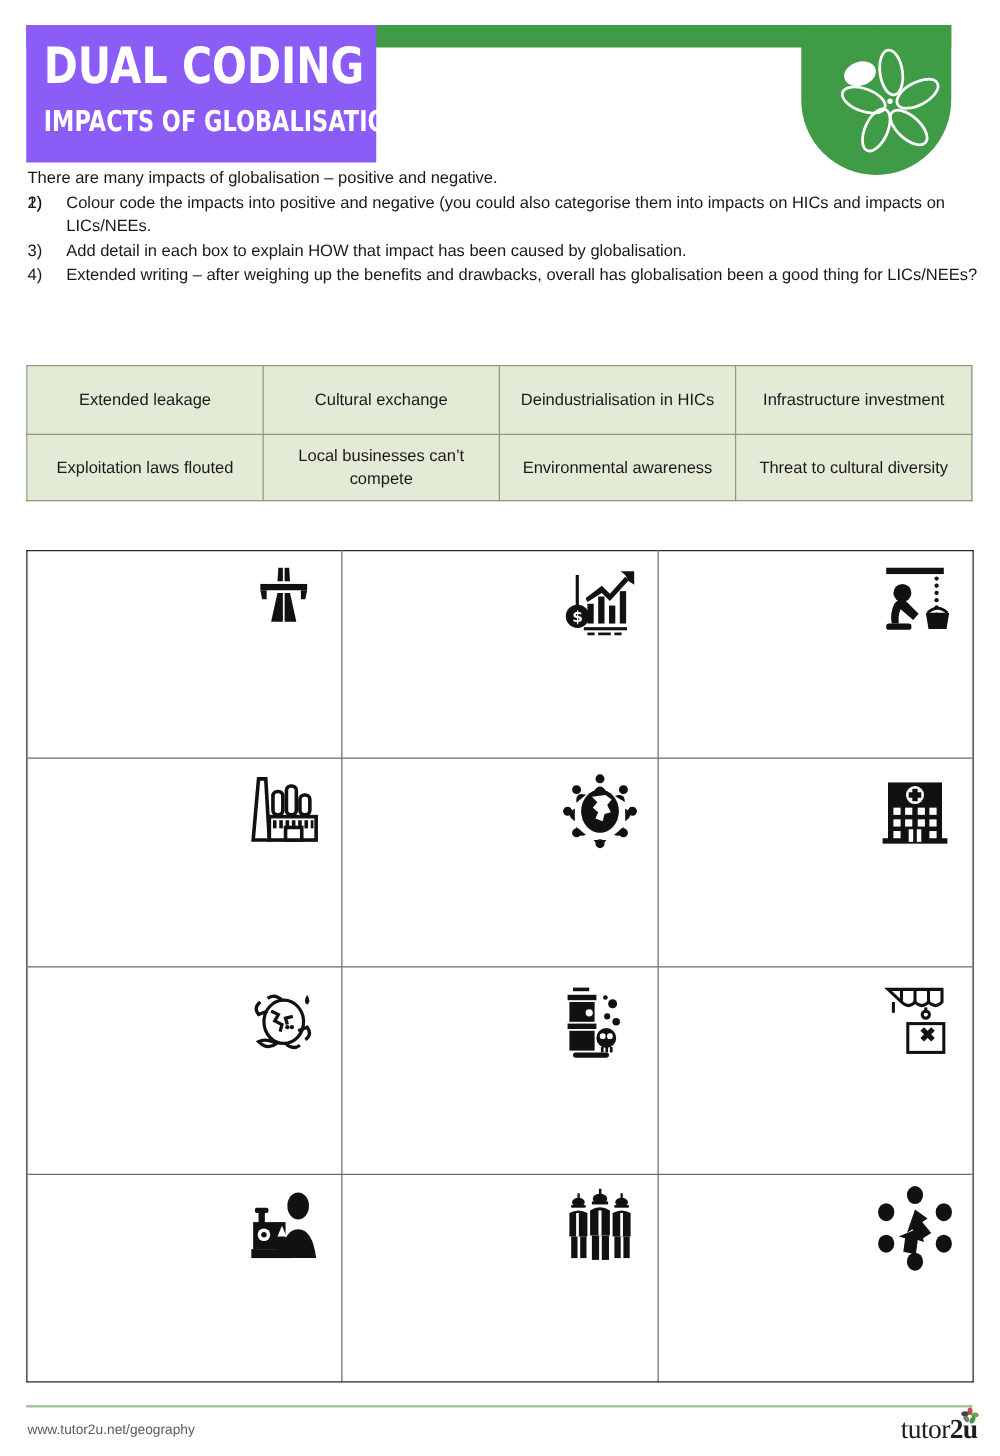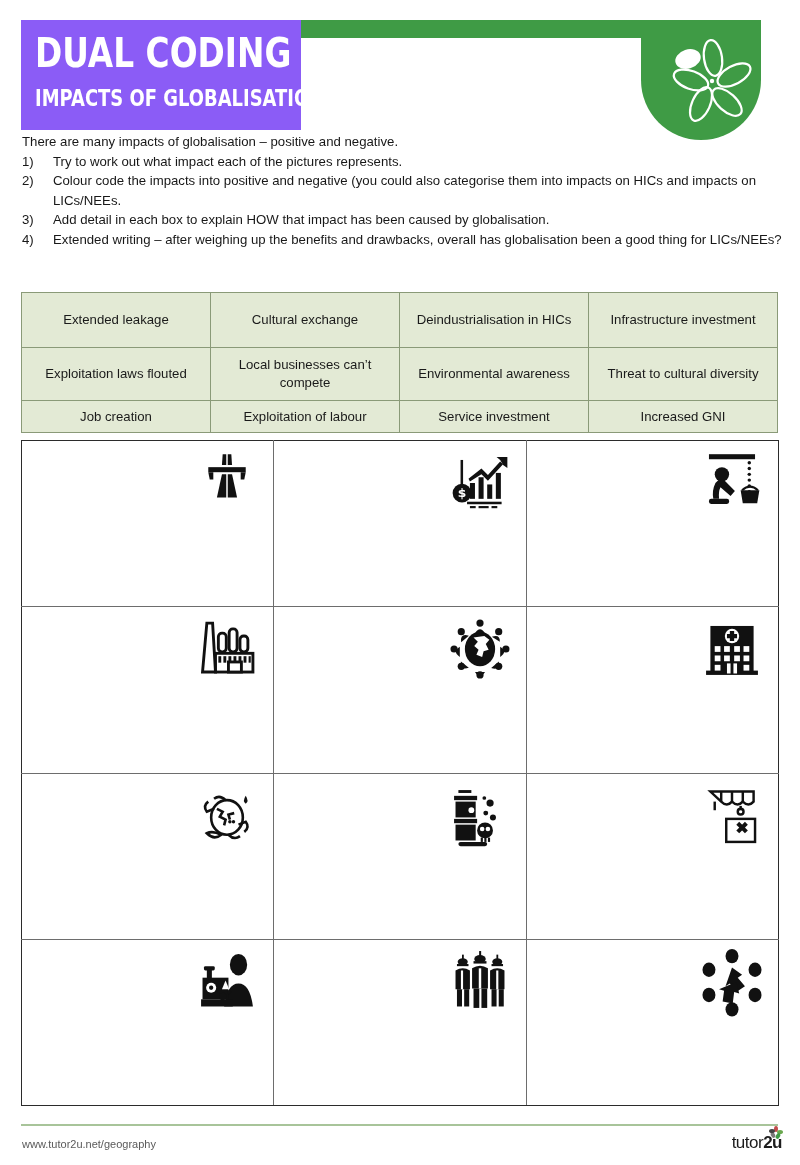--- a/index.html
+++ b/index.html
@@ -174,24 +174,24 @@
     left: 22px;
     top: 1138px;
     font-size: 11px;
     color: #5a5a5a;
   }
   .footer-logo {
     position: absolute;
     right: 18px;
     top: 1130px;
     height: 26px;
-    font-size: 17px;
+    font-size: 22px;
     line-height: 26px;
     color: #1d1d1d;
-    font-family: Liberation Sans, sans-serif;
+    font-family: Liberation Serif, serif;
   }
   .footer-logo .t2u-light { font-weight: normal; letter-spacing: -0.5px; }
   .footer-logo .t2u-bold { font-weight: bold; letter-spacing: -0.5px; }
   .footer-flower {
     position: absolute;
     right: 16px;
     top: 1125px;
     width: 16px;
     height: 16px;
   }
@@ -223,21 +223,20 @@
     <div class="title-main">DUAL CODING</div>
     <div class="title-sub">IMPACTS OF GLOBALISATION</div>
   </div>
 </div>
 
 <div class="instructions">
   <div class="instr-lead">There are many impacts of globalisation – positive and negative.</div>
 
   <div class="instr-item">
     <span class="instr-num">1)</span>
-    <span>Try to work out what impact each of the pictures represents.</span>
   </div>
   <div class="instr-item">
     <span class="instr-num">2)</span>
     <span>Colour code the impacts into positive and negative (you could also categorise them into impacts on HICs and impacts on LICs/NEEs.</span>
   </div>
   <div class="instr-item">
     <span class="instr-num">3)</span>
     <span>Add detail in each box to explain HOW that impact has been caused by globalisation.</span>
   </div>
   <div class="instr-item">
@@ -252,26 +251,20 @@
     <td>Extended leakage</td>
     <td>Cultural exchange</td>
     <td>Deindustrialisation in HICs</td>
     <td>Infrastructure investment</td>
   </tr>
   <tr class="wb-r2">
     <td>Exploitation laws flouted</td>
     <td>Local businesses can’t compete</td>
     <td>Environmental awareness</td>
     <td>Threat to cultural diversity</td>
-  </tr>
-  <tr class="wb-r3">
-    <td>Job creation</td>
-    <td>Exploitation of labour</td>
-    <td>Service investment</td>
-    <td>Increased GNI</td>
   </tr>
 </tbody>
   </table>
 
 <table class="icongrid">
 
   <tbody>
       <tr>
     <td class="outer-l">
       <span class="cell-icon">

